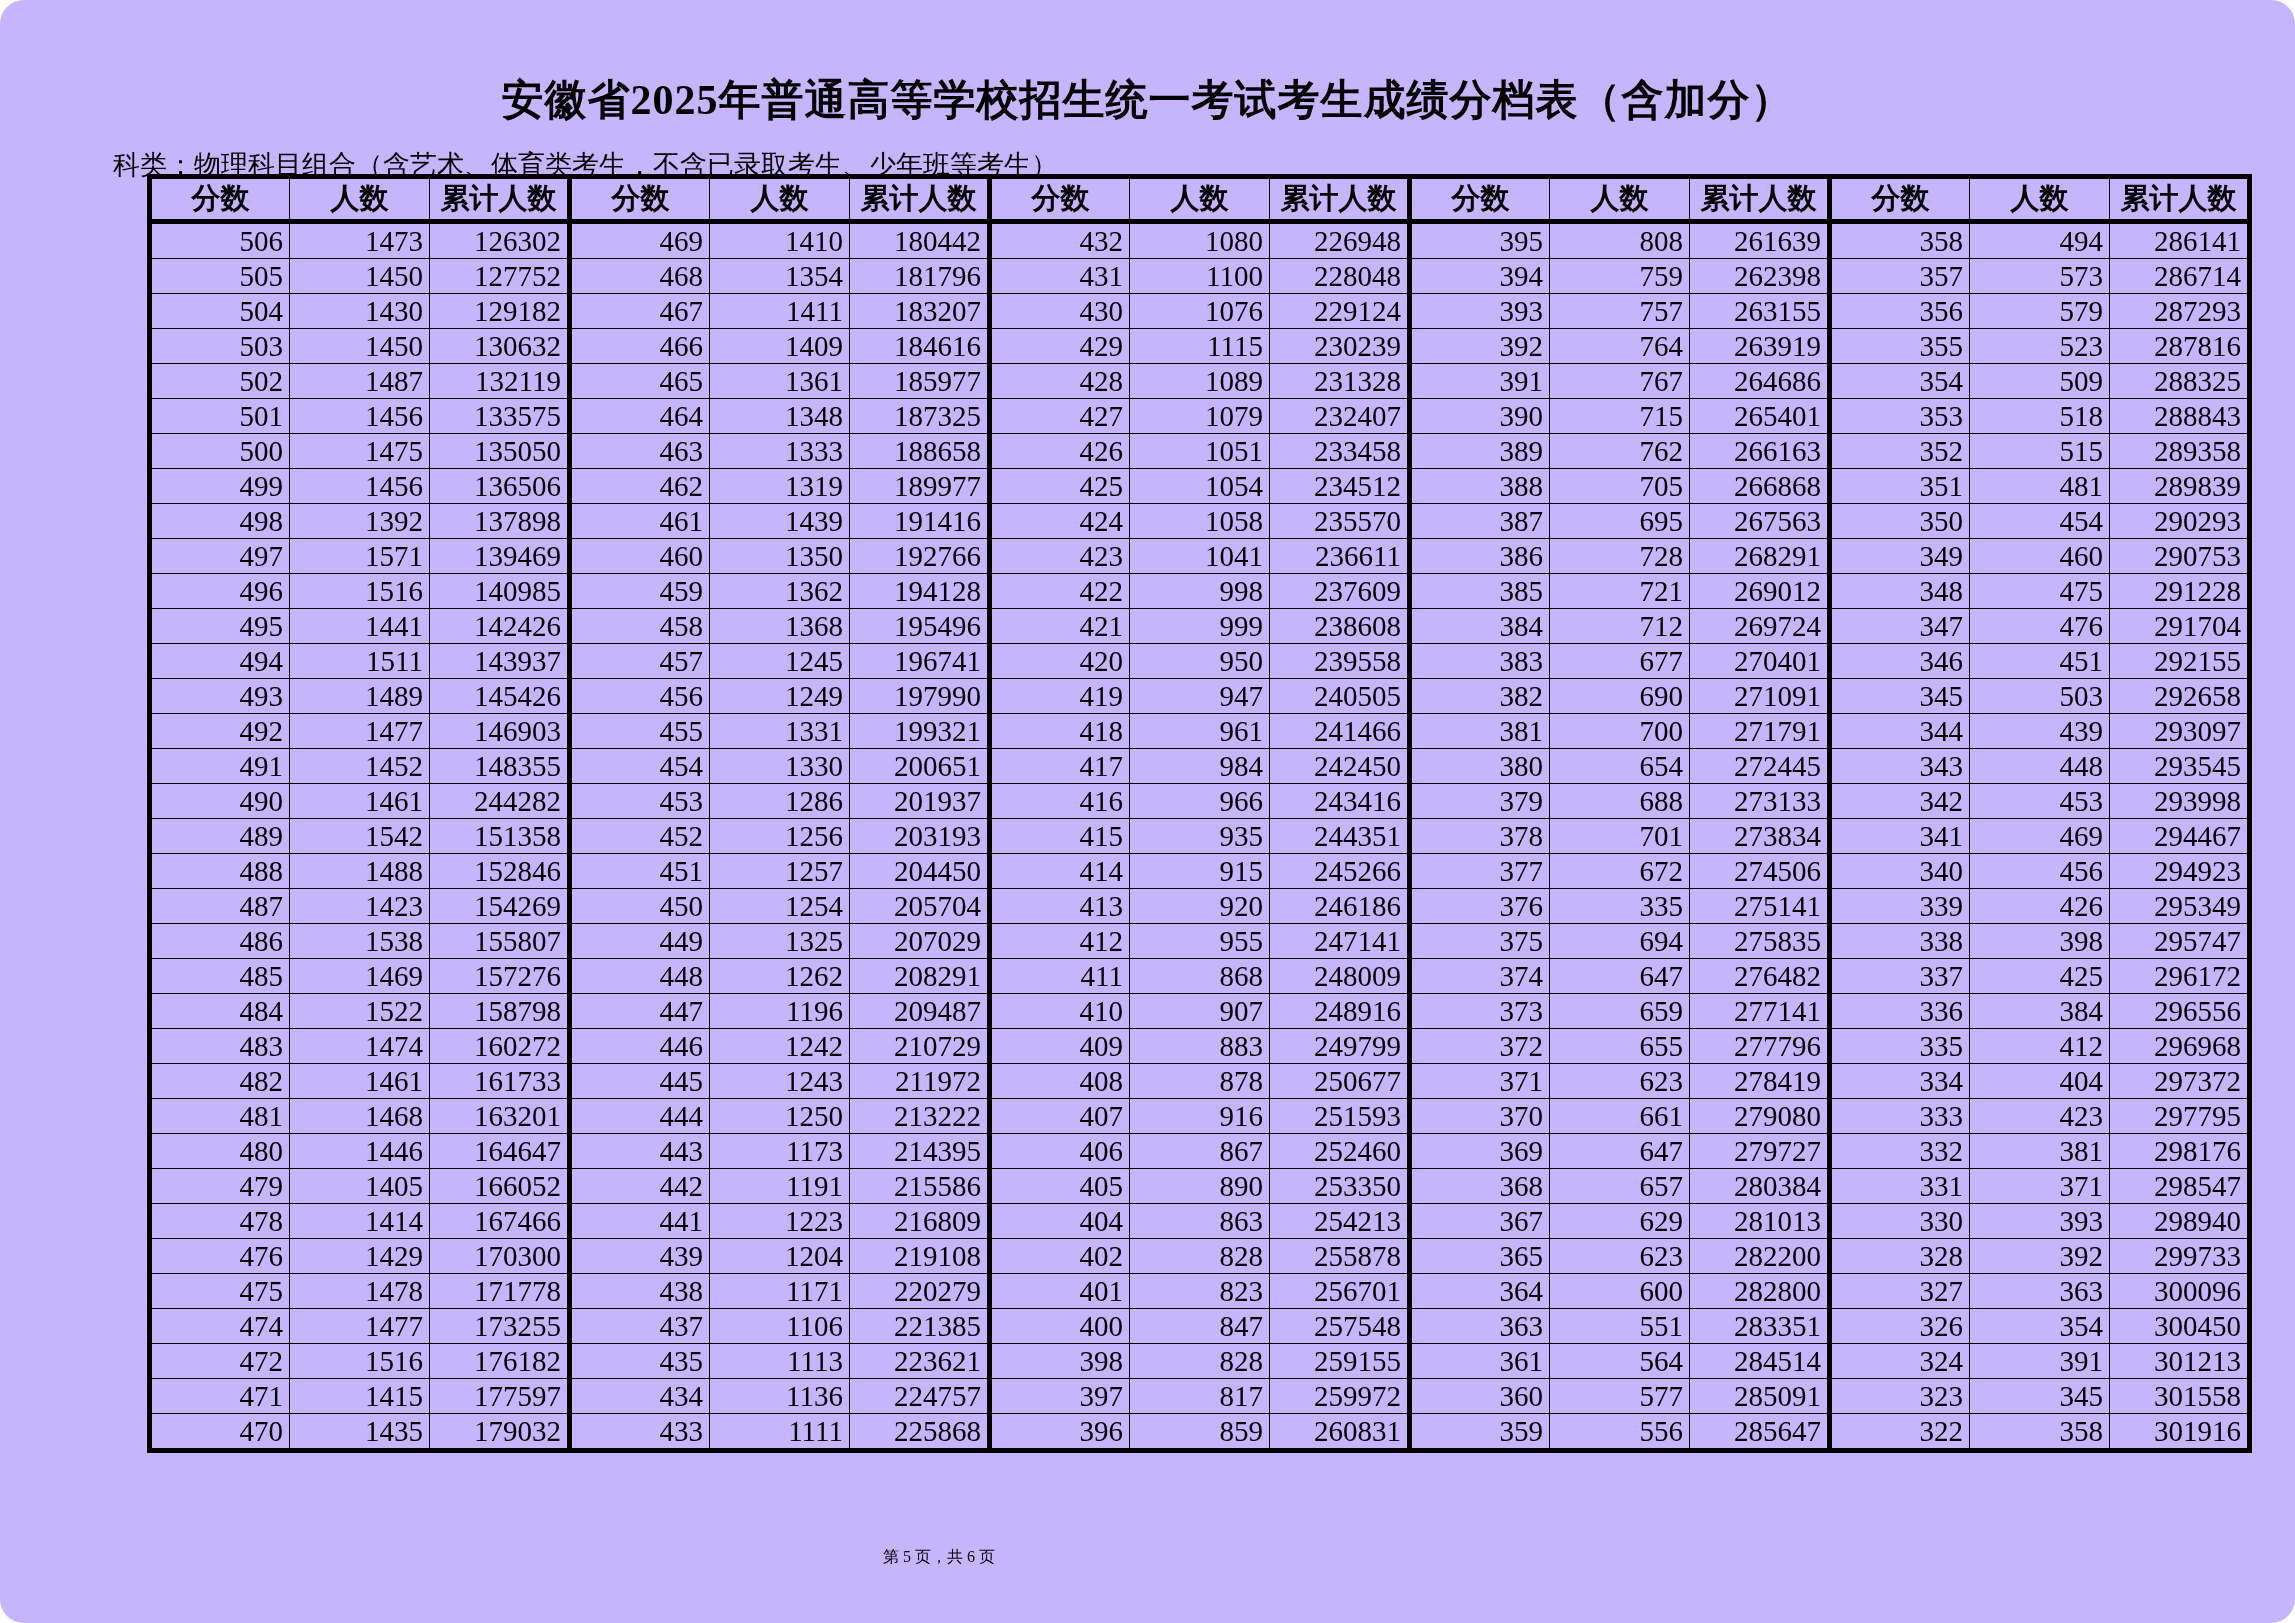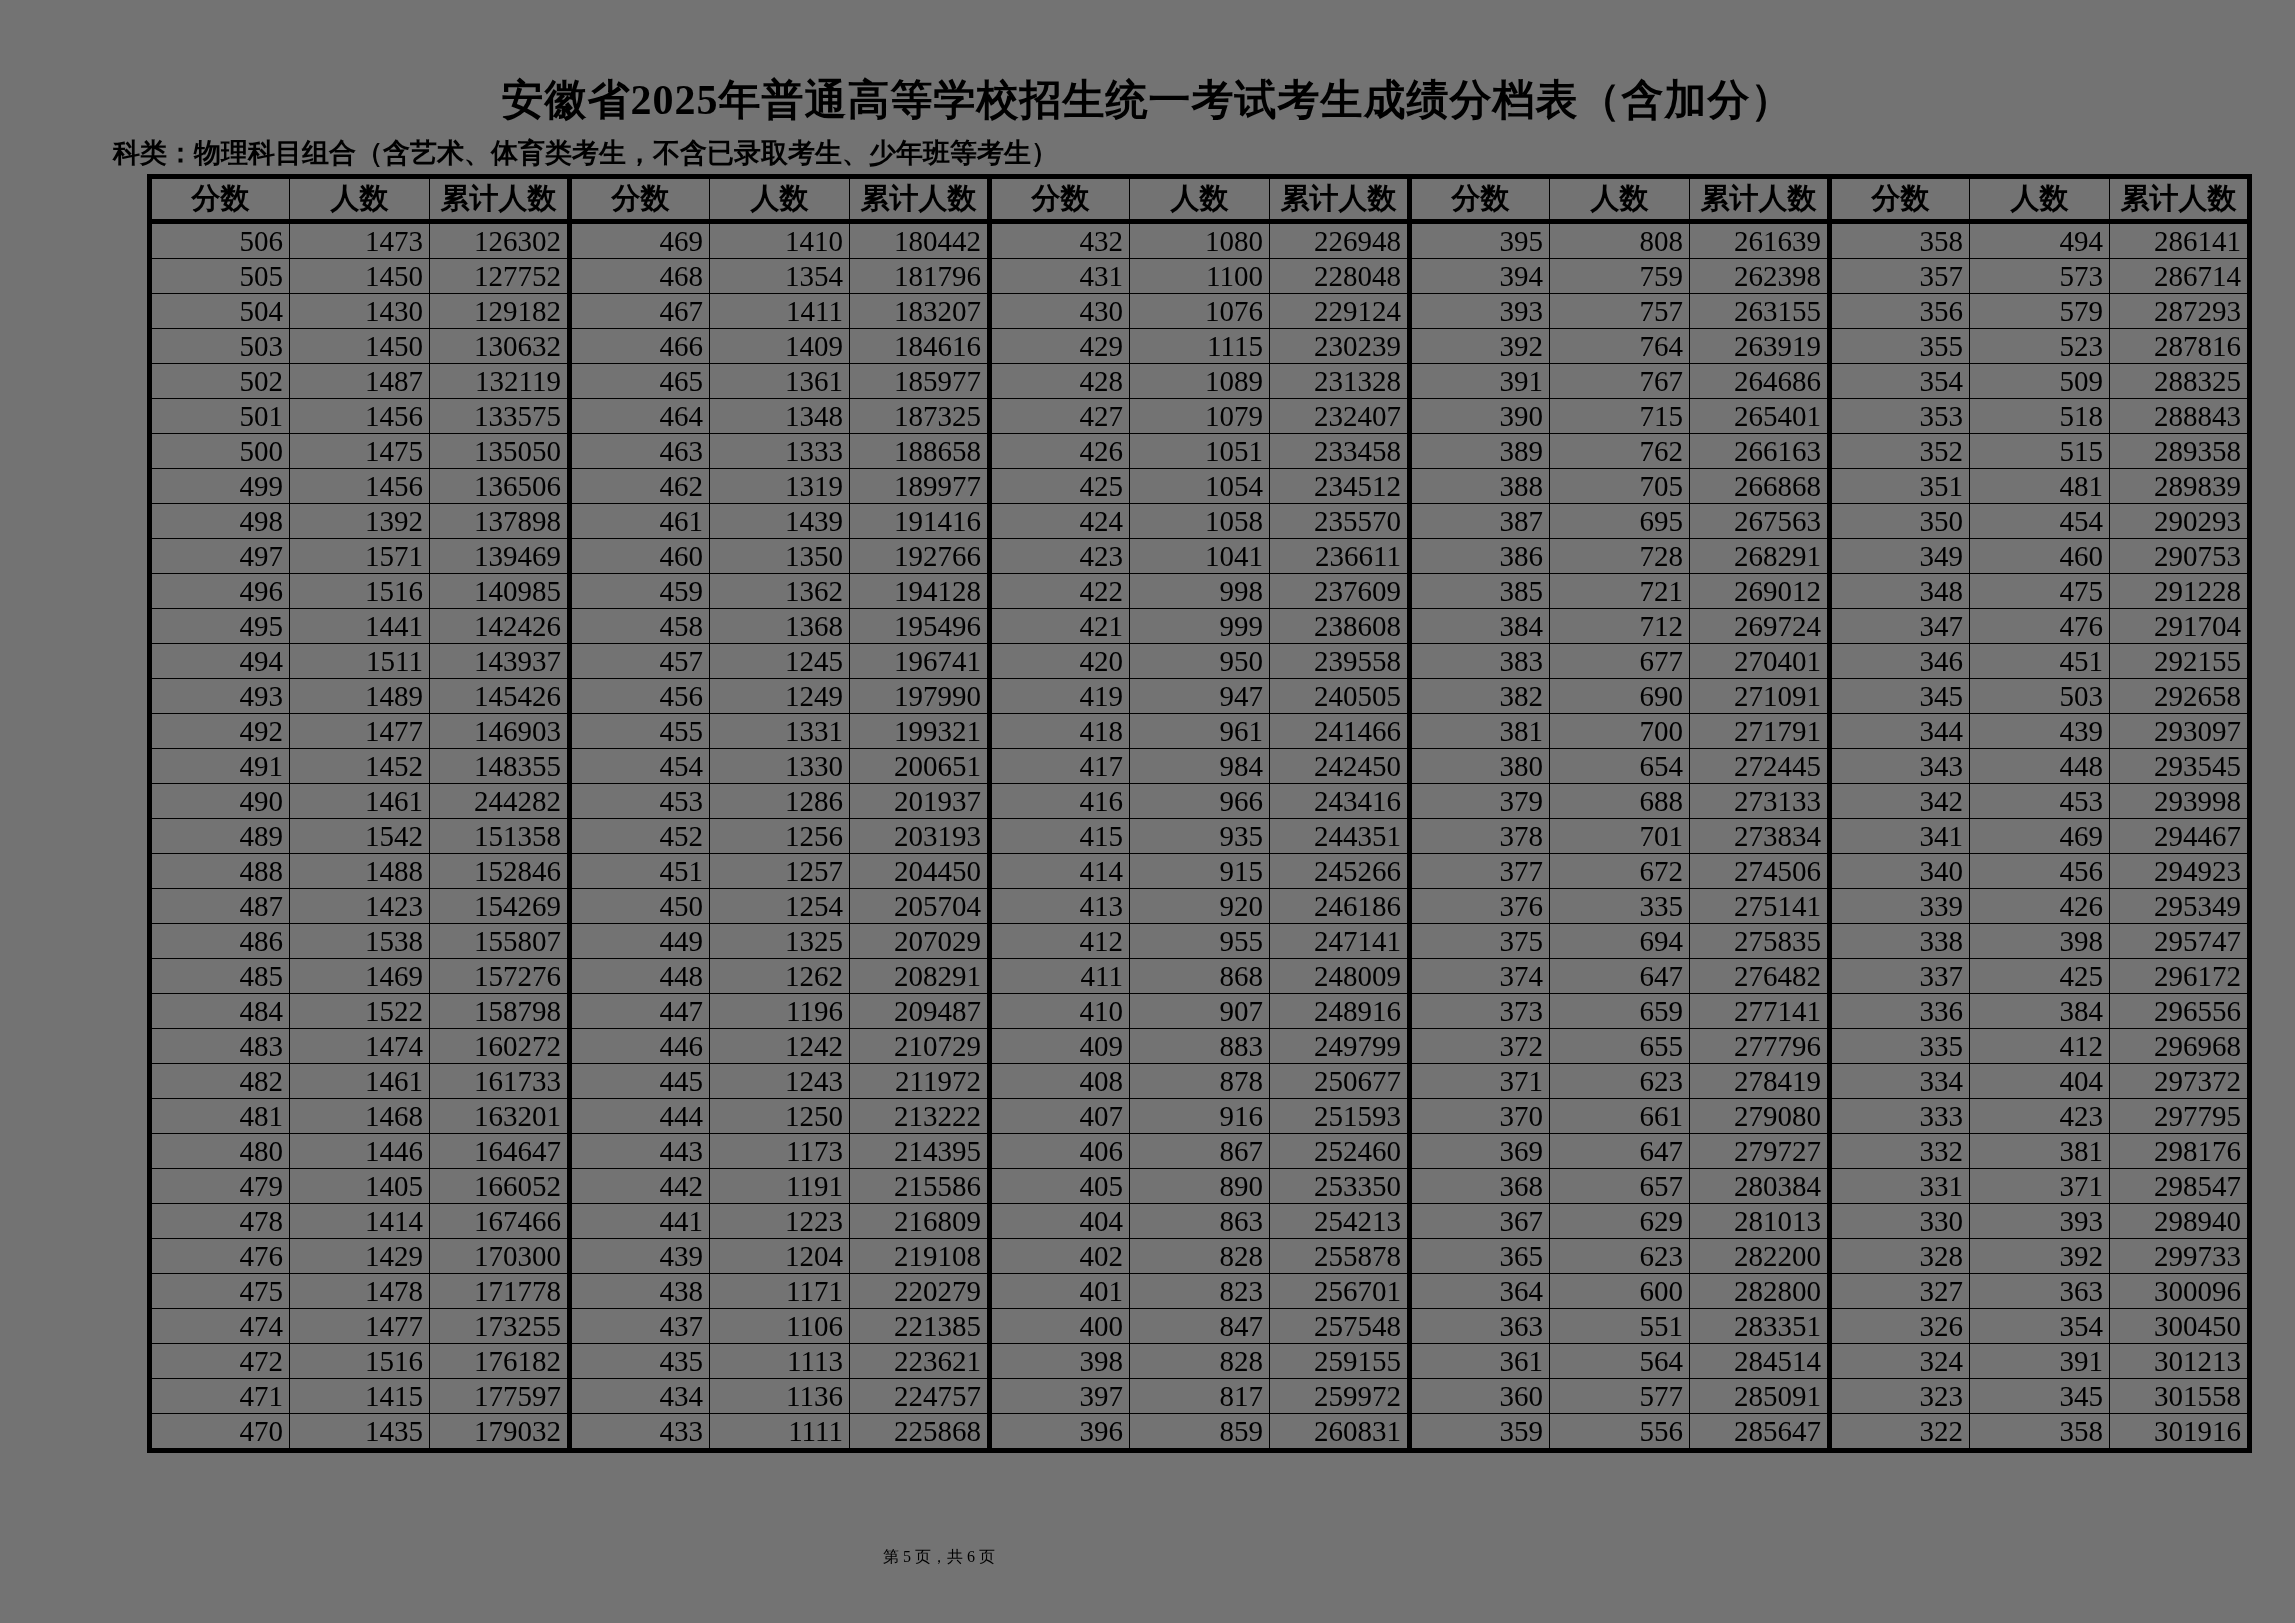--- a/index.html
+++ b/index.html
@@ -6,43 +6,43 @@
     margin: 0;
     padding: 0;
     background: #ffffff;
     color: #000000;
     font-family: "Liberation Serif", "DejaVu Serif", serif;
   }
   .page {
     position: relative;
     width: 2295px;
     height: 1623px;
-    background: #737373;
+    background: #c4b5fd;
     overflow: hidden;
+    border-radius: 24px;
   }
   .doc-title {
     position: absolute;
     top: 76px;
     left: 0;
     width: 2295px;
     text-align: center;
     font-size: 42px;
     font-weight: bold;
     line-height: 1.15;
     letter-spacing: 1px;
     white-space: nowrap;
   }
   .doc-subtitle {
     position: absolute;
-    top: 139px;
+    top: 151px;
     left: 113px;
     font-size: 27px;
     line-height: 1.1;
     white-space: nowrap;
-    font-weight: bold;
   }
   table.score-table {
     position: absolute;
     left: 111px;
     top: 174px;
     width: 2102px;
     table-layout: fixed;
     border-collapse: collapse;
     border: 5.1px solid #000;
     margin-left: 36px;

